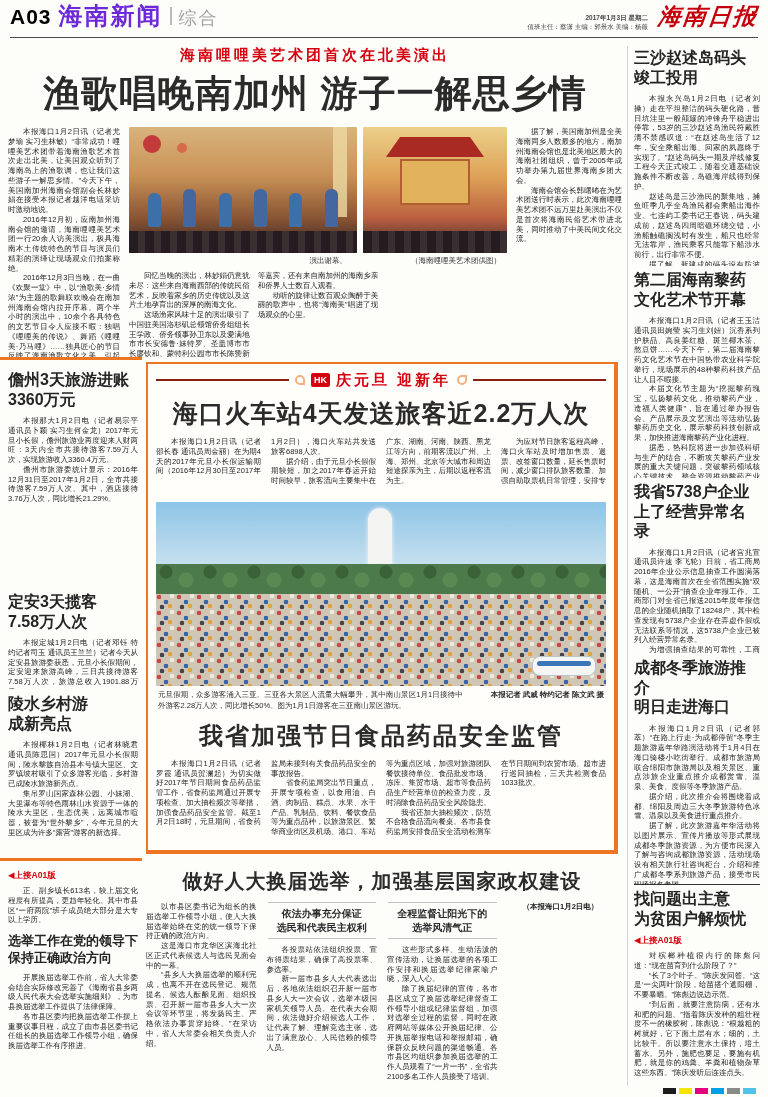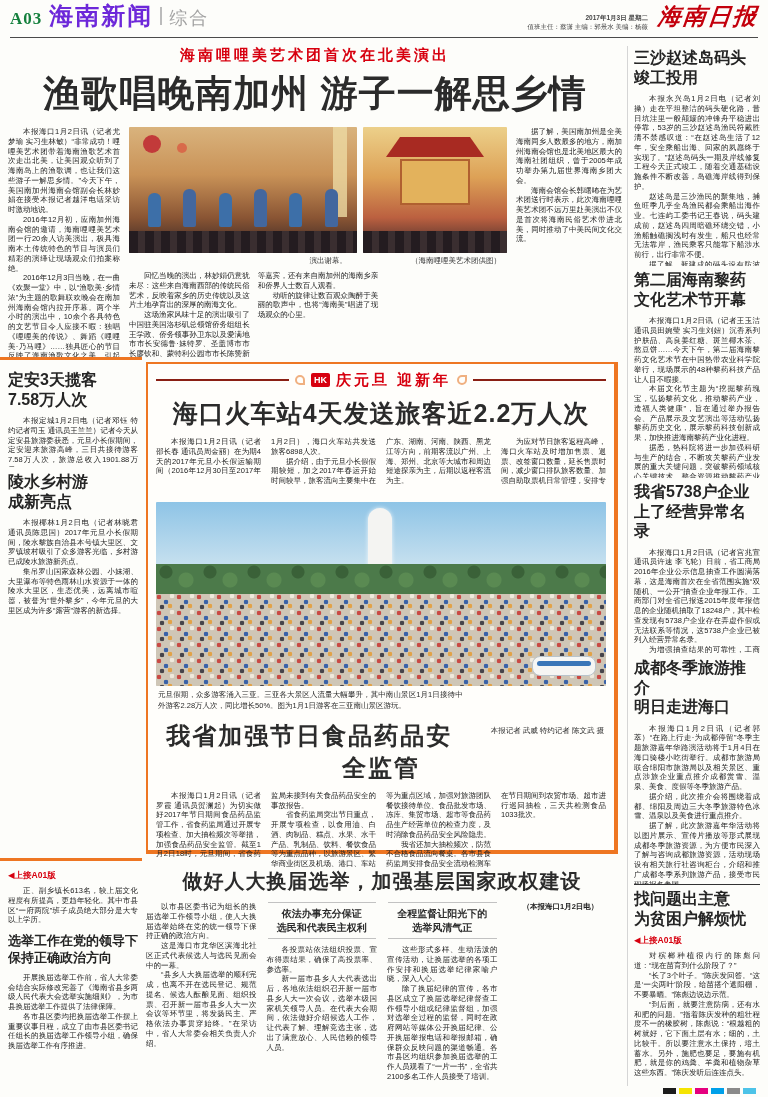--- a/index.html
+++ b/index.html
@@ -6,21 +6,21 @@
   html,body { background:#e8e8e8; }
   .page {
     position: relative; width: 768px; height: 1097px; margin: 0 auto;
     background: #fdfdfa; overflow: hidden;
     font-family: "Liberation Sans", "DejaVu Sans", sans-serif; color: #1b1b1b;
   }
   
   .hdr { position:absolute; top:6px; left:10px; right:10px; height:32px;
     border-bottom:1px solid #4a4a4a; display:flex; justify-content:space-between; align-items:flex-end; padding-bottom:5px; }
   .hdr-left { display:flex; align-items:baseline; gap:7px; }
-  .pno { font-size:17px; font-weight:bold; color:#15803d; letter-spacing:1px;font-family:Liberation Serif, serif; }
+  .pno { font-size:21px; font-weight:bold; color:#000000; letter-spacing:1px; }
   .sec { font-size:24px; font-weight:bold; color:#6d28d9; letter-spacing:2px; }
   .hsep { width:2px; height:18px; background:#bbb; align-self:center; }
   .sub { font-size:18px; color:#a2a2a2; letter-spacing:2px; }
   .hdr-right { display:flex; align-items:flex-end; gap:10px; }
   .hdr-meta { text-align:right; font-size:6.5px; color:#444; line-height:1.5; }
   .hdr-meta .d1 { font-weight:bold; }
   .masthead { font-family:"DejaVu Serif","Liberation Serif",serif; font-style:italic; font-weight:bold;
     font-size:23px; color:#c3000c; transform:skewX(-6deg); letter-spacing:2px; }
   
   p.art { font-size:7.5px; line-height:1.3; text-align:justify; text-indent:2em; color:#222; }
@@ -87,21 +87,21 @@
     background-image:
       radial-gradient(circle at 3px 3px,  #c94a44 2px, transparent 2.6px),
       radial-gradient(circle at 10px 8px, #3a62a8 2px, transparent 2.6px),
       radial-gradient(circle at 16px 2px, #efe9dc 2px, transparent 2.6px),
       radial-gradient(circle at 6px 13px, #46444a 2px, transparent 2.6px),
       radial-gradient(circle at 14px 12px,#e2a348 2px, transparent 2.6px);
     background-size:20px 16px; }
   .train { position:absolute; right:10px; bottom:10px; width:64px; height:20px; background:#f6f6f4; border-radius:8px; border:1px solid #b9c4cc; }
   .train:after { content:""; position:absolute; left:4px; top:4px; right:4px; height:5px; background:#3a76b8; border-radius:3px; }
   .photo-cap { font-size:7.5px; line-height:1.45; color:#2a2a2a; margin:2px 2px 2px; text-align:justify; }
-  .photo-cap .credit { float:right; font-weight:normal; padding-left:28px;margin-top:36px; }
+  .photo-cap .credit { float:right; font-weight:bold; padding-left:28px; }
   
   .bottom-mid { position:absolute; left:146px; top:866px; width:472px; height:226px; overflow:hidden; }
   .bm-headline { text-align:center; font-size:20px; font-weight:800; color:#2b2b2b; margin:2px 0 7px; letter-spacing:1px; }
   .bm-body { height:186px; }
   .inline-subhead { font-weight:800; font-size:10px; line-height:1.35; text-align:center; white-space:pre-line;
     margin:6px 1px; padding:4px 1px; border-top:1px solid #c2c2c2; border-bottom:1px solid #c2c2c2; break-inside:avoid; color:#2b2b2b; }
   .ending { text-align:right; font-weight:bold; text-indent:0; }
   
   .bottom-left { position:absolute; left:8px; top:868px; width:130px; height:224px; overflow:hidden; }
   .cont-link { color:#d7000f; font-weight:bold; font-size:8.5px; margin:2px 0 4px; }
@@ -181,20 +181,26 @@
         <p class="art">海南会馆会长韩曙咘在为艺术团送行时表示，此次海南哩哩美艺术团不远万里赴美演出不仅是首次将海南民俗艺术带进北美，同时推动了中美民间文化交流。</p>
       </div>
     </div>
   </section>
 
   <div class="vline-top"></div>
   <div class="orange-rule rule-a"></div>
   <div class="orange-rule rule-b"></div>
 
   <aside class="left-strip">
+    <article class="strip-art la1">
+      <h2 class="strip-title">儋州3天旅游进账
+3360万元</h2>
+      <p class="art">本报那大1月2日电（记者易宗平 通讯员卜颖 实习生何金龙）2017年元旦小长假，儋州旅游业再度迎来人财两旺：3天内全市共接待游客7.59万人次，实现旅游收入3360.4万元。</p>
+      <p class="art">儋州市旅游委统计显示：2016年12月31日至2017年1月2日，全市共接待游客7.59万人次。其中，酒店接待3.76万人次，同比增长21.29%。</p>
+    </article>
     <article class="strip-art la2">
       <h2 class="strip-title">定安3天揽客
 7.58万人次</h2>
       <p class="art">本报定城1月2日电（记者邓钰 特约记者司玉 通讯员王兰兰）记者今天从定安县旅游委获悉，元旦小长假期间，定安迎来旅游高峰，三日共接待游客7.58万人次，旅游总收入1901.88万元。</p>
 
     </article>
     <article class="strip-art la3">
       <h2 class="strip-title">陵水乡村游
 成新亮点</h2>
       <p class="art">本报椰林1月2日电（记者林晓君 通讯员陈思国）2017年元旦小长假期间，陵水黎族自治县本号镇大里区、文罗镇坡村吸引了众多游客光临，乡村游已成陵水旅游新亮点。</p>

